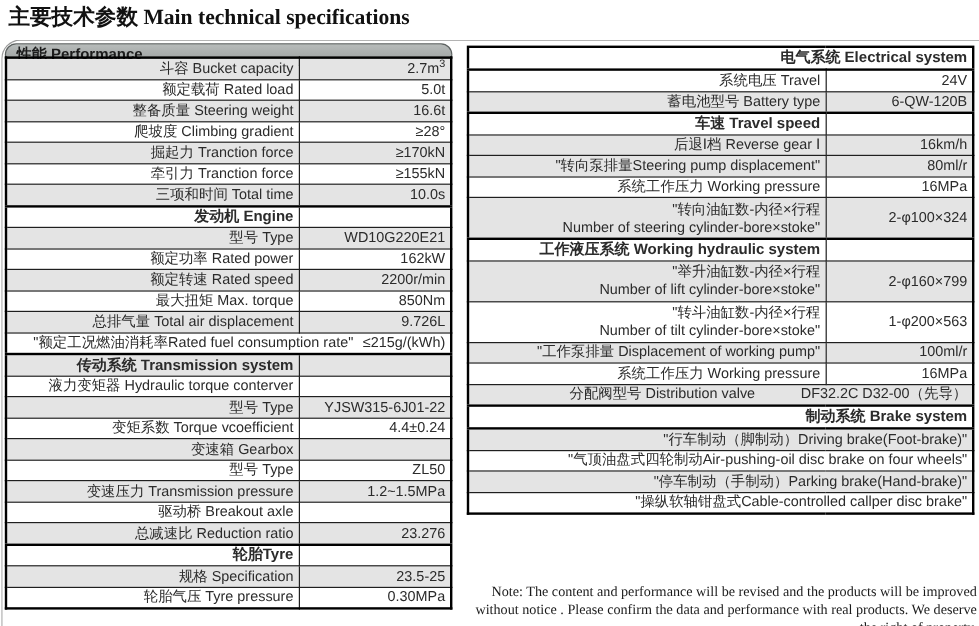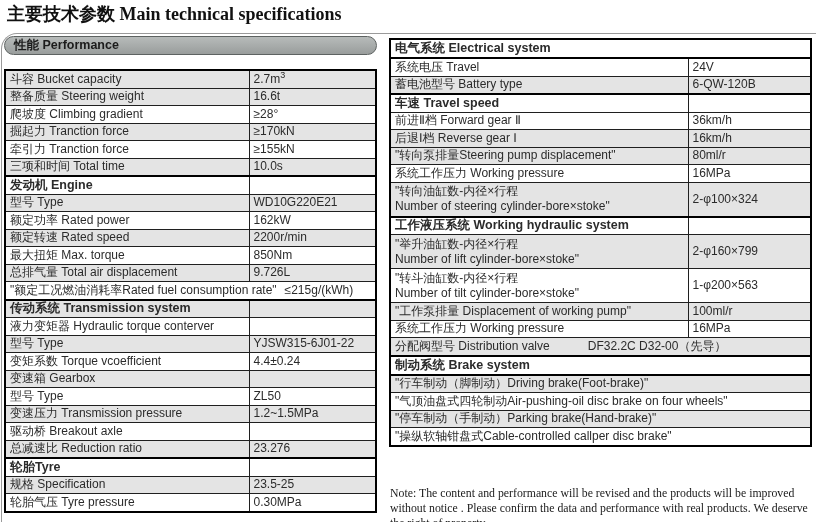--- a/index.html
+++ b/index.html
@@ -1,26 +1,26 @@
 <!DOCTYPE html>
 <html><head>
 <meta charset="utf-8">
 <style>
   html,body{margin:0;padding:0;background:#ffffff;}
   #page{position:relative;width:816px;height:522px;background:#ffffff;overflow:hidden;
-        font-family:"Liberation Sans",sans-serif;color:#2b2b2b;}
+        font-family:"Liberation Sans",sans-serif;color:#2b2b2b;text-align:right;}
   #frame{position:absolute;left:1px;top:33px;width:830px;height:520px;
          border-top:1px solid #9a9a9a;border-left:1px solid #9a9a9a;border-top-left-radius:16px;}
   #title{position:absolute;left:7px;top:2px;font-family:"Liberation Serif",serif;
          font-weight:bold;font-size:18px;color:#111;white-space:nowrap;}
   #pill{position:absolute;left:4px;top:36px;width:373px;height:19px;box-sizing:border-box;
         background:linear-gradient(#b7bbba,#999d9c);border:1px solid #5d6261;border-radius:10px;
         display:flex;align-items:center;padding-left:9px;font-size:12.5px;font-weight:bold;color:#1c1c1c;}
   table{border-collapse:collapse;table-layout:fixed;position:absolute;border:2px solid #000;}
-  #left-table{left:4px;top:69px;width:373px;padding-left:16px;}
+  #left-table{left:4px;top:47px;width:373px;padding-left:16px;}
   #right-table{left:389px;top:38px;width:423px;}
   td{border:1px solid #1f1f1f;font-size:12px;line-height:15px;height:16.5px;
      padding:0 4px;overflow:hidden;white-space:pre-line;vertical-align:middle;}
   tr.bg-g td{background:#e4e4e4;}
   tr.bg-w td{background:#ffffff;}
   tr.t-section td{border-top:2px solid #000;}
   tr.t-section td:first-child{font-weight:bold;font-size:12.5px;}
   tr.t-header td{border-top:2px solid #000;border-bottom:2px solid #000;
                  font-weight:bold;font-size:12.5px;height:17px;}
   tr.t-data2 td{height:33px;line-height:15px;}
@@ -41,20 +41,24 @@
   <table id="left-table">
     <colgroup>
         <col style="width:244px">
         <col>
       </colgroup>
     <tbody id="left-body">
         <tr class="bg-g t-data">
           <td>斗容 Bucket capacity</td>
           <td>2.7m<sup>3</sup></td>
         </tr>
+        <tr class="bg-w t-data">
+          <td>额定载荷 Rated load</td>
+          <td>5.0t</td>
+        </tr>
         <tr class="bg-g t-data">
           <td>整备质量 Steering weight</td>
           <td>16.6t</td>
         </tr>
         <tr class="bg-w t-data">
           <td>爬坡度 Climbing gradient</td>
           <td>≥28°</td>
         </tr>
         <tr class="bg-g t-data">
           <td>掘起力 Tranction force</td>
@@ -159,24 +163,20 @@
           <td>24V</td>
         </tr>
         <tr class="bg-g t-data">
           <td>蓄电池型号 Battery type</td>
           <td>6-QW-120B</td>
         </tr>
         <tr class="bg-w t-section">
           <td>车速 Travel speed</td>
           <td></td>
         </tr>
-        <tr class="bg-w t-data">
-          <td>前进Ⅱ档 Forward gear Ⅱ</td>
-          <td>36km/h</td>
-        </tr>
         <tr class="bg-g t-data">
           <td>后退Ⅰ档 Reverse gear Ⅰ</td>
           <td>16km/h</td>
         </tr>
         <tr class="bg-g t-data">
           <td>"转向泵排量Steering pump displacement"</td>
           <td>80ml/r</td>
         </tr>
         <tr class="bg-w t-data">
           <td>系统工作压力 Working pressure</td>

